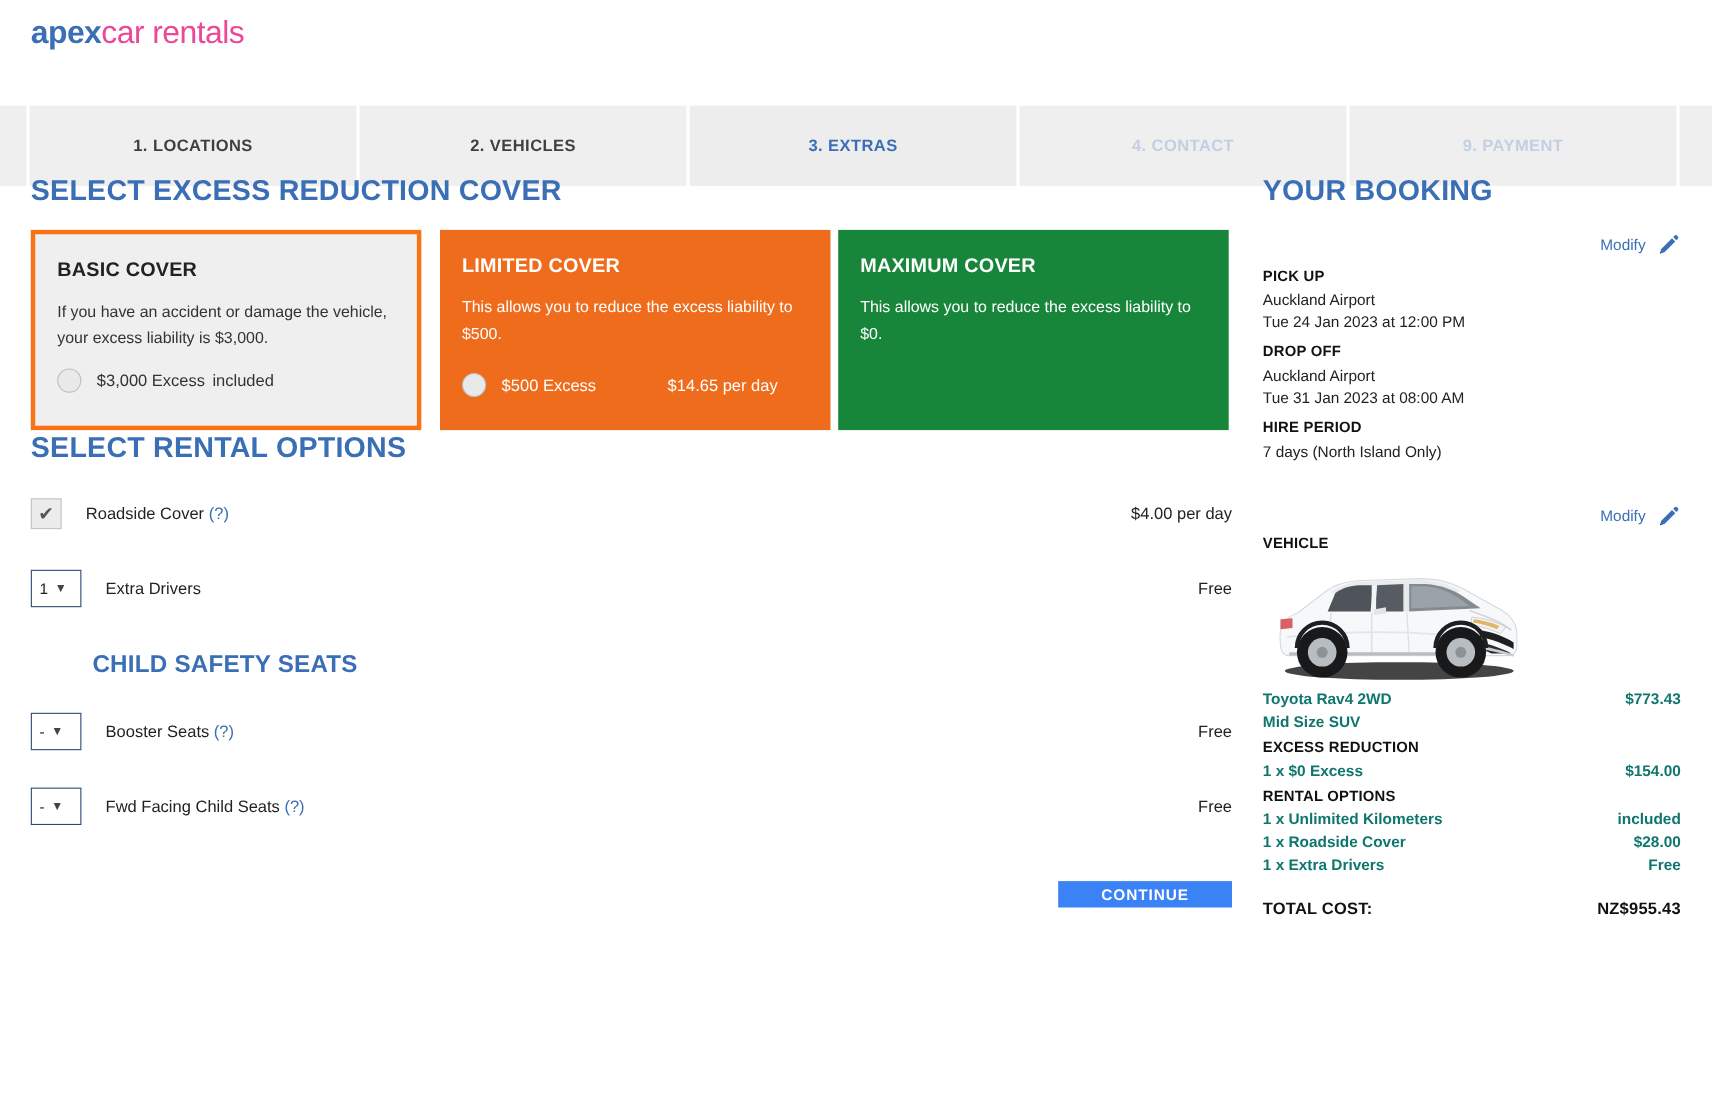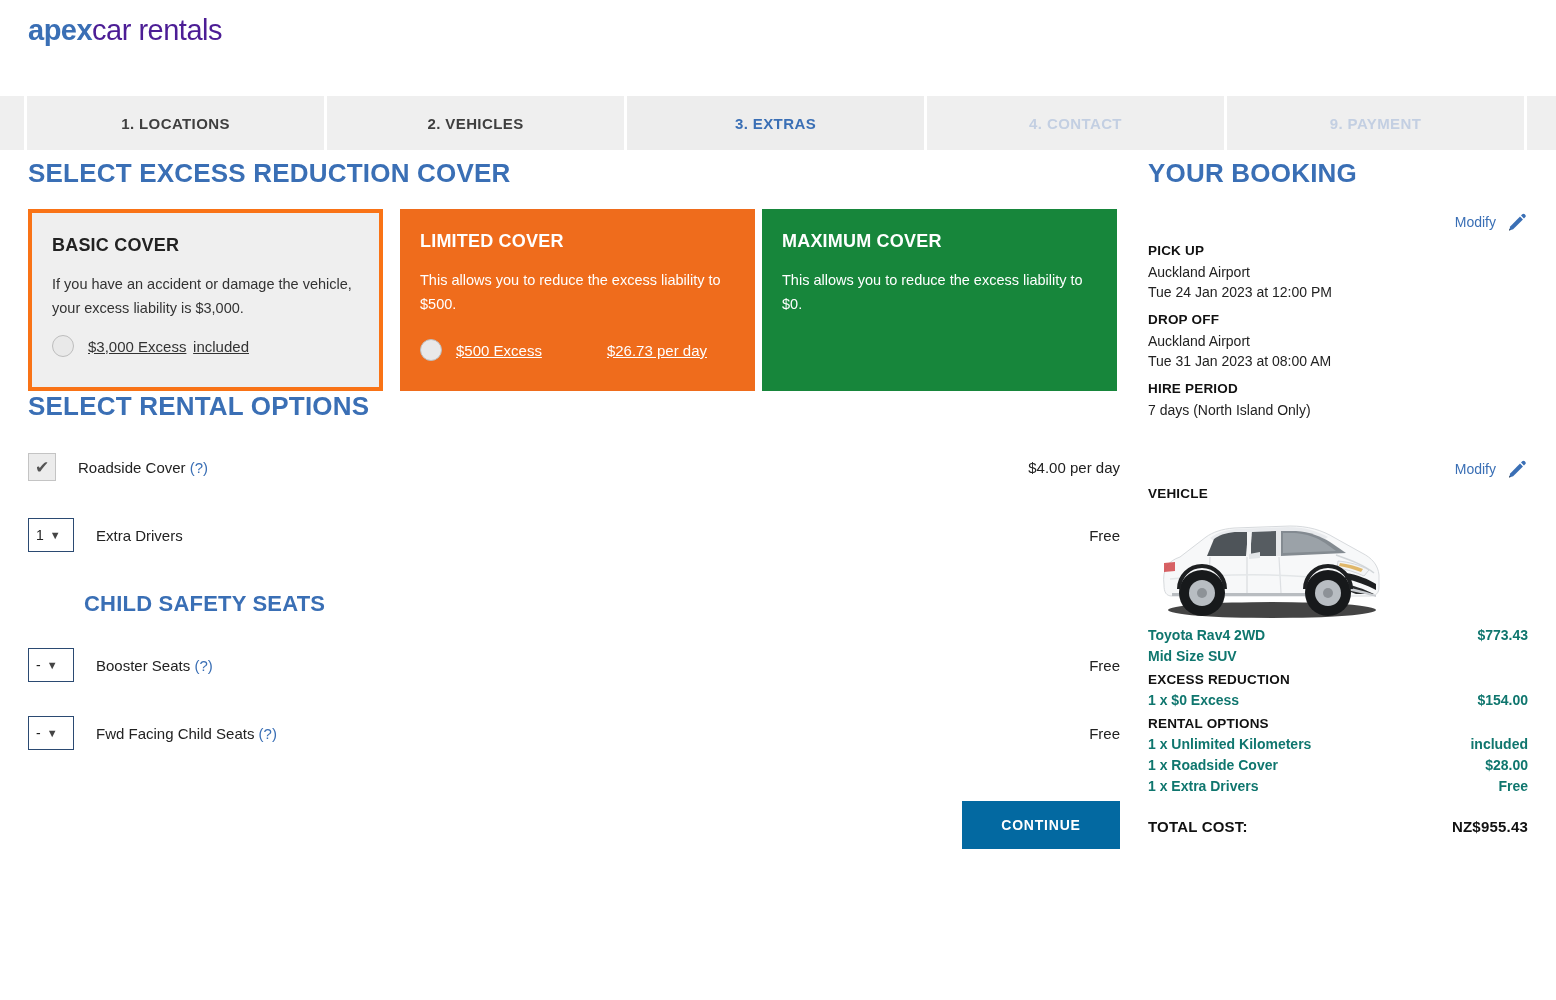--- a/index.html
+++ b/index.html
@@ -14,32 +14,32 @@
   }
 
   
   .site-header { height: 96px; position: relative; }
   .logo {
     position: absolute; left: 28px; top: 14px;
     font-size: 29px; font-weight: 700; letter-spacing: -0.5px;
     white-space: nowrap;
   }
   .logo .apex { color: #3a6fb5; }
-  .logo .carrentals { color: #4c1d95; font-weight: 400; }
+  .logo .carrentals { color: #ec4899; font-weight: 400; }
 
   
   .steps {
     position: absolute; left: 0; top: 96px;
     width: 1556px; height: 62px;
     background: #ffffff;
     display: flex;
   }
   .step {
     background: #efefef;
-    height: 54px;
+    height: 73px;
     display: flex; align-items: center; justify-content: center;
     font-size: 15px; font-weight: 700; letter-spacing: 0.4px;
     color: #3f3f3f;
     margin-right: 3px;
   }
   .step.edge-left  { width: 24px; flex: none; }
   .step.edge-right { width: 44px; flex: none; margin-right: 0; }
   .step.cell { width: 297px; flex: none; }
   .step.active { background: #ededed; color: #3a6fb5; }
   .step.future { color: #c3cfe2; }
@@ -72,21 +72,21 @@
     margin: 0 0 16px 0; text-transform: uppercase;
   }
   .cover-card.c0 .cover-title { color: #222; }
   .cover-desc {
     font-size: 14.5px; line-height: 24px; margin: 0;
     max-width: 318px;
   }
   .cover-card.c0 .cover-desc { color: #333; }
   .cover-foot {
     position: absolute; left: 20px; bottom: 30px; right: 20px;
-    display: flex; align-items: center; text-decoration: underline;
+    display: flex; align-items: center;
   }
   .radio {
     width: 22px; height: 22px; border-radius: 50%;
     background: #e9e9e9; border: 1px solid #bdbdbd;
     display: inline-flex; align-items: center; justify-content: center;
     flex: none; cursor: pointer;
   }
   .radio .dot { width: 9px; height: 9px; border-radius: 50%; background: #444; display: none; }
   .radio.checked .dot { display: block; }
   .cover-excess { font-size: 15px; margin-left: 14px; }
@@ -113,22 +113,22 @@
   .opt-label { font-size: 15px; margin-left: 22px; color: #222; }
   .opt-label .q { color: #3a6fb5; }
   .opt-price { position: absolute; right: 0; font-size: 15px; color: #222; }
   .subhead {
     font-size: 22px; font-weight: 700; letter-spacing: 0.2px;
     color: #3a6fb5; margin: 36px 0 0 56px; text-transform: uppercase;
   }
 
   .continue-wrap { margin-top: 48px; display: flex; justify-content: flex-end; padding-right: 0; }
   .btn-continue {
-    background: #0369a1; color: #fff; border: none;
-    width: 158px; height: 48px;
+    background: #3b82f6; color: #fff; border: none;
+    width: 158px; height: 24px;
     font-size: 14px; font-weight: 700; letter-spacing: 0.8px;
     cursor: pointer; font-family: inherit;
   }
 
   
   .booking-title {
     margin: 0 0 0 0;
     font-size: 26px; font-weight: 700; letter-spacing: 0.2px;
     color: #3a6fb5; text-transform: uppercase;
   }
@@ -208,21 +208,21 @@
           <span class="cover-price">included</span>
         </div>
       </div>
 
       <div class="cover-card c1">
         <div class="cover-title">LIMITED COVER</div>
         <div class="cover-desc">This allows you to reduce the excess liability to $500.</div>
         <div class="cover-foot">
           <span class="radio"></span>
           <span class="cover-excess">$500 Excess</span>
-          <span class="cover-price">$26.73 per day</span>
+          <span class="cover-price">$14.65 per day</span>
         </div>
       </div>
 
       <div class="cover-card c2">
         <div class="cover-title">MAXIMUM COVER</div>
         <div class="cover-desc">This allows you to reduce the excess liability to $0.</div>
       </div>
     </div>
 
     <h2 class="section-title rental-head">SELECT RENTAL OPTIONS</h2>

